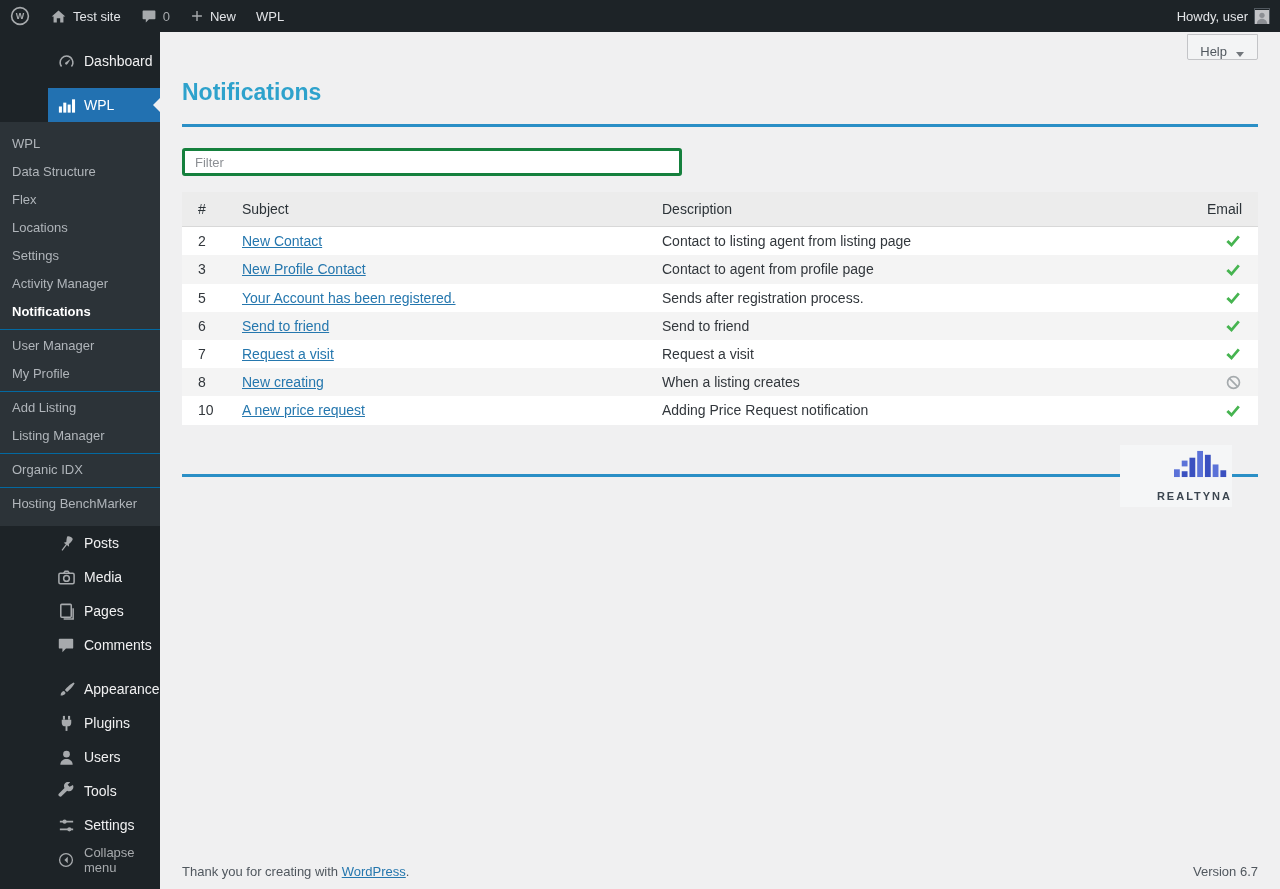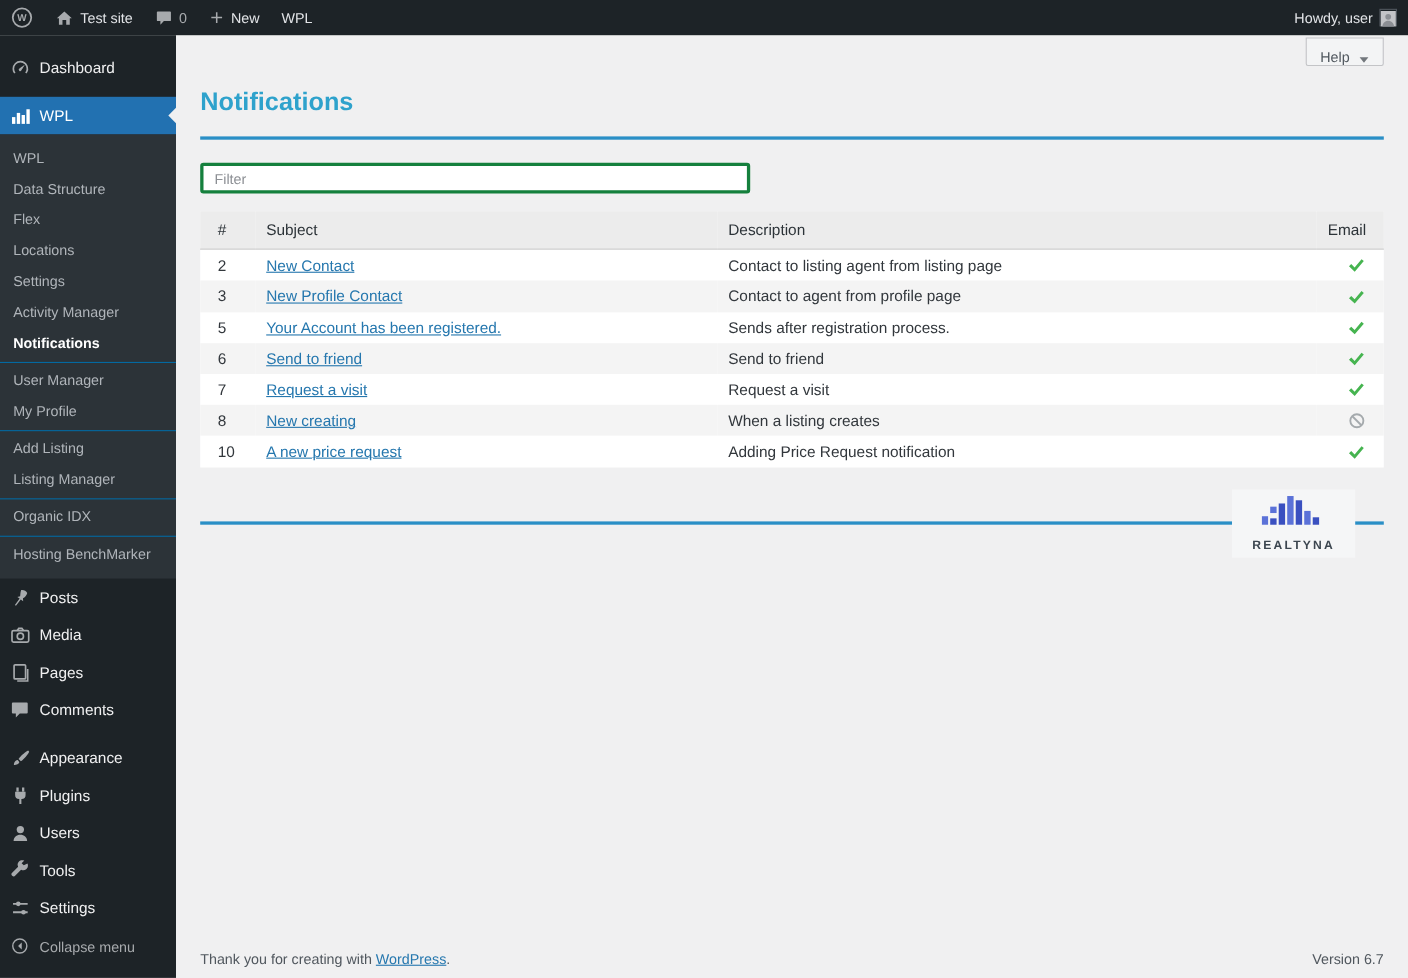--- a/index.html
+++ b/index.html
@@ -17,21 +17,21 @@
   .ab-item { display:flex; align-items:center; gap:6px; padding:0 10px;
     color:#e2e4e7; font-size:13px; cursor:pointer; text-decoration:none; }
   .ab-ico { display:inline-flex; align-items:center; color:#a7aaad; }
   .ab-count { color:#a7aaad; }
   .ab-avatar { width:16px; height:16px; display:inline-flex; border:1px solid #50575e; }
 
   
   #sidebar { position:absolute; top:32px; left:0; width:160px; height:857px;
     background:#1d2327; display:flex; flex-direction:column; padding:12px 0; }
   .menu-item { display:flex; align-items:center; gap:8px; padding:0 8px; height:34px;
-    font-size:14px; color:#f0f0f1; cursor:pointer; position:relative; flex:none; }
+    font-size:14px; color:#f0f0f1; cursor:pointer; position:relative; flex:none;margin-left:48px; }
   .menu-item .ico { width:20px; height:20px; display:flex; align-items:center;
     justify-content:center; color:#a7aaad; flex:none; }
   .menu-item.active { background:#2271b1; color:#fff; }
   .menu-item.active .ico { color:#fff; }
   .menu-item.active::after { content:""; position:absolute; right:0; top:50%;
     margin-top:-7px; border:7px solid transparent; border-right-color:#f0f0f1; }
   .menu-sep { height:10px; flex:none; }
   .submenu { background:#2c3338; padding:8px 0; display:flex; flex-direction:column; flex:none; }
   .submenu-item { padding:7px 12px; font-size:13px; line-height:14px; color:#b0b5ba;
     text-decoration:none; cursor:pointer; }
@@ -59,21 +59,21 @@
   .notif-table tbody tr:nth-child(even) { background:#f4f4f4; }
   .col-id { width:50px; padding-left:16px !important; }
   .col-subject { width:420px; }
   .col-email { width:54px; text-align:right; padding-right:16px !important; }
   .subject-link { color:#2577ae; text-decoration:underline; cursor:pointer; }
   .email-ico { display:inline-flex; vertical-align:middle; cursor:pointer; }
 
   .brand-strip { position:relative; height:62px; margin:20px 22px 0; }
   .brand-line { position:absolute; left:0; right:0; top:29px; height:3px; background:#2a8fc6; }
   .brand-box { position:absolute; right:26px; top:0; width:112px; height:62px;
-    background:#f5f6f7; display:flex; flex-direction:column; align-items:center;
+    background:#f5f6f7; display:flex; flex-direction:column; align-items:flex-end;
     justify-content:center; gap:12px; }
   .brand-name { font-size:11px; font-weight:bold; letter-spacing:2px; color:#3c4650; }
 
   .content-footer { position:absolute; left:22px; right:22px; bottom:10px;
     display:flex; justify-content:space-between; color:#50575e; font-size:13px;gap:20px; }
   .content-footer a { color:#2577ae; text-decoration:underline; cursor:pointer; }
 </style>
 </head>
 <body>
 

